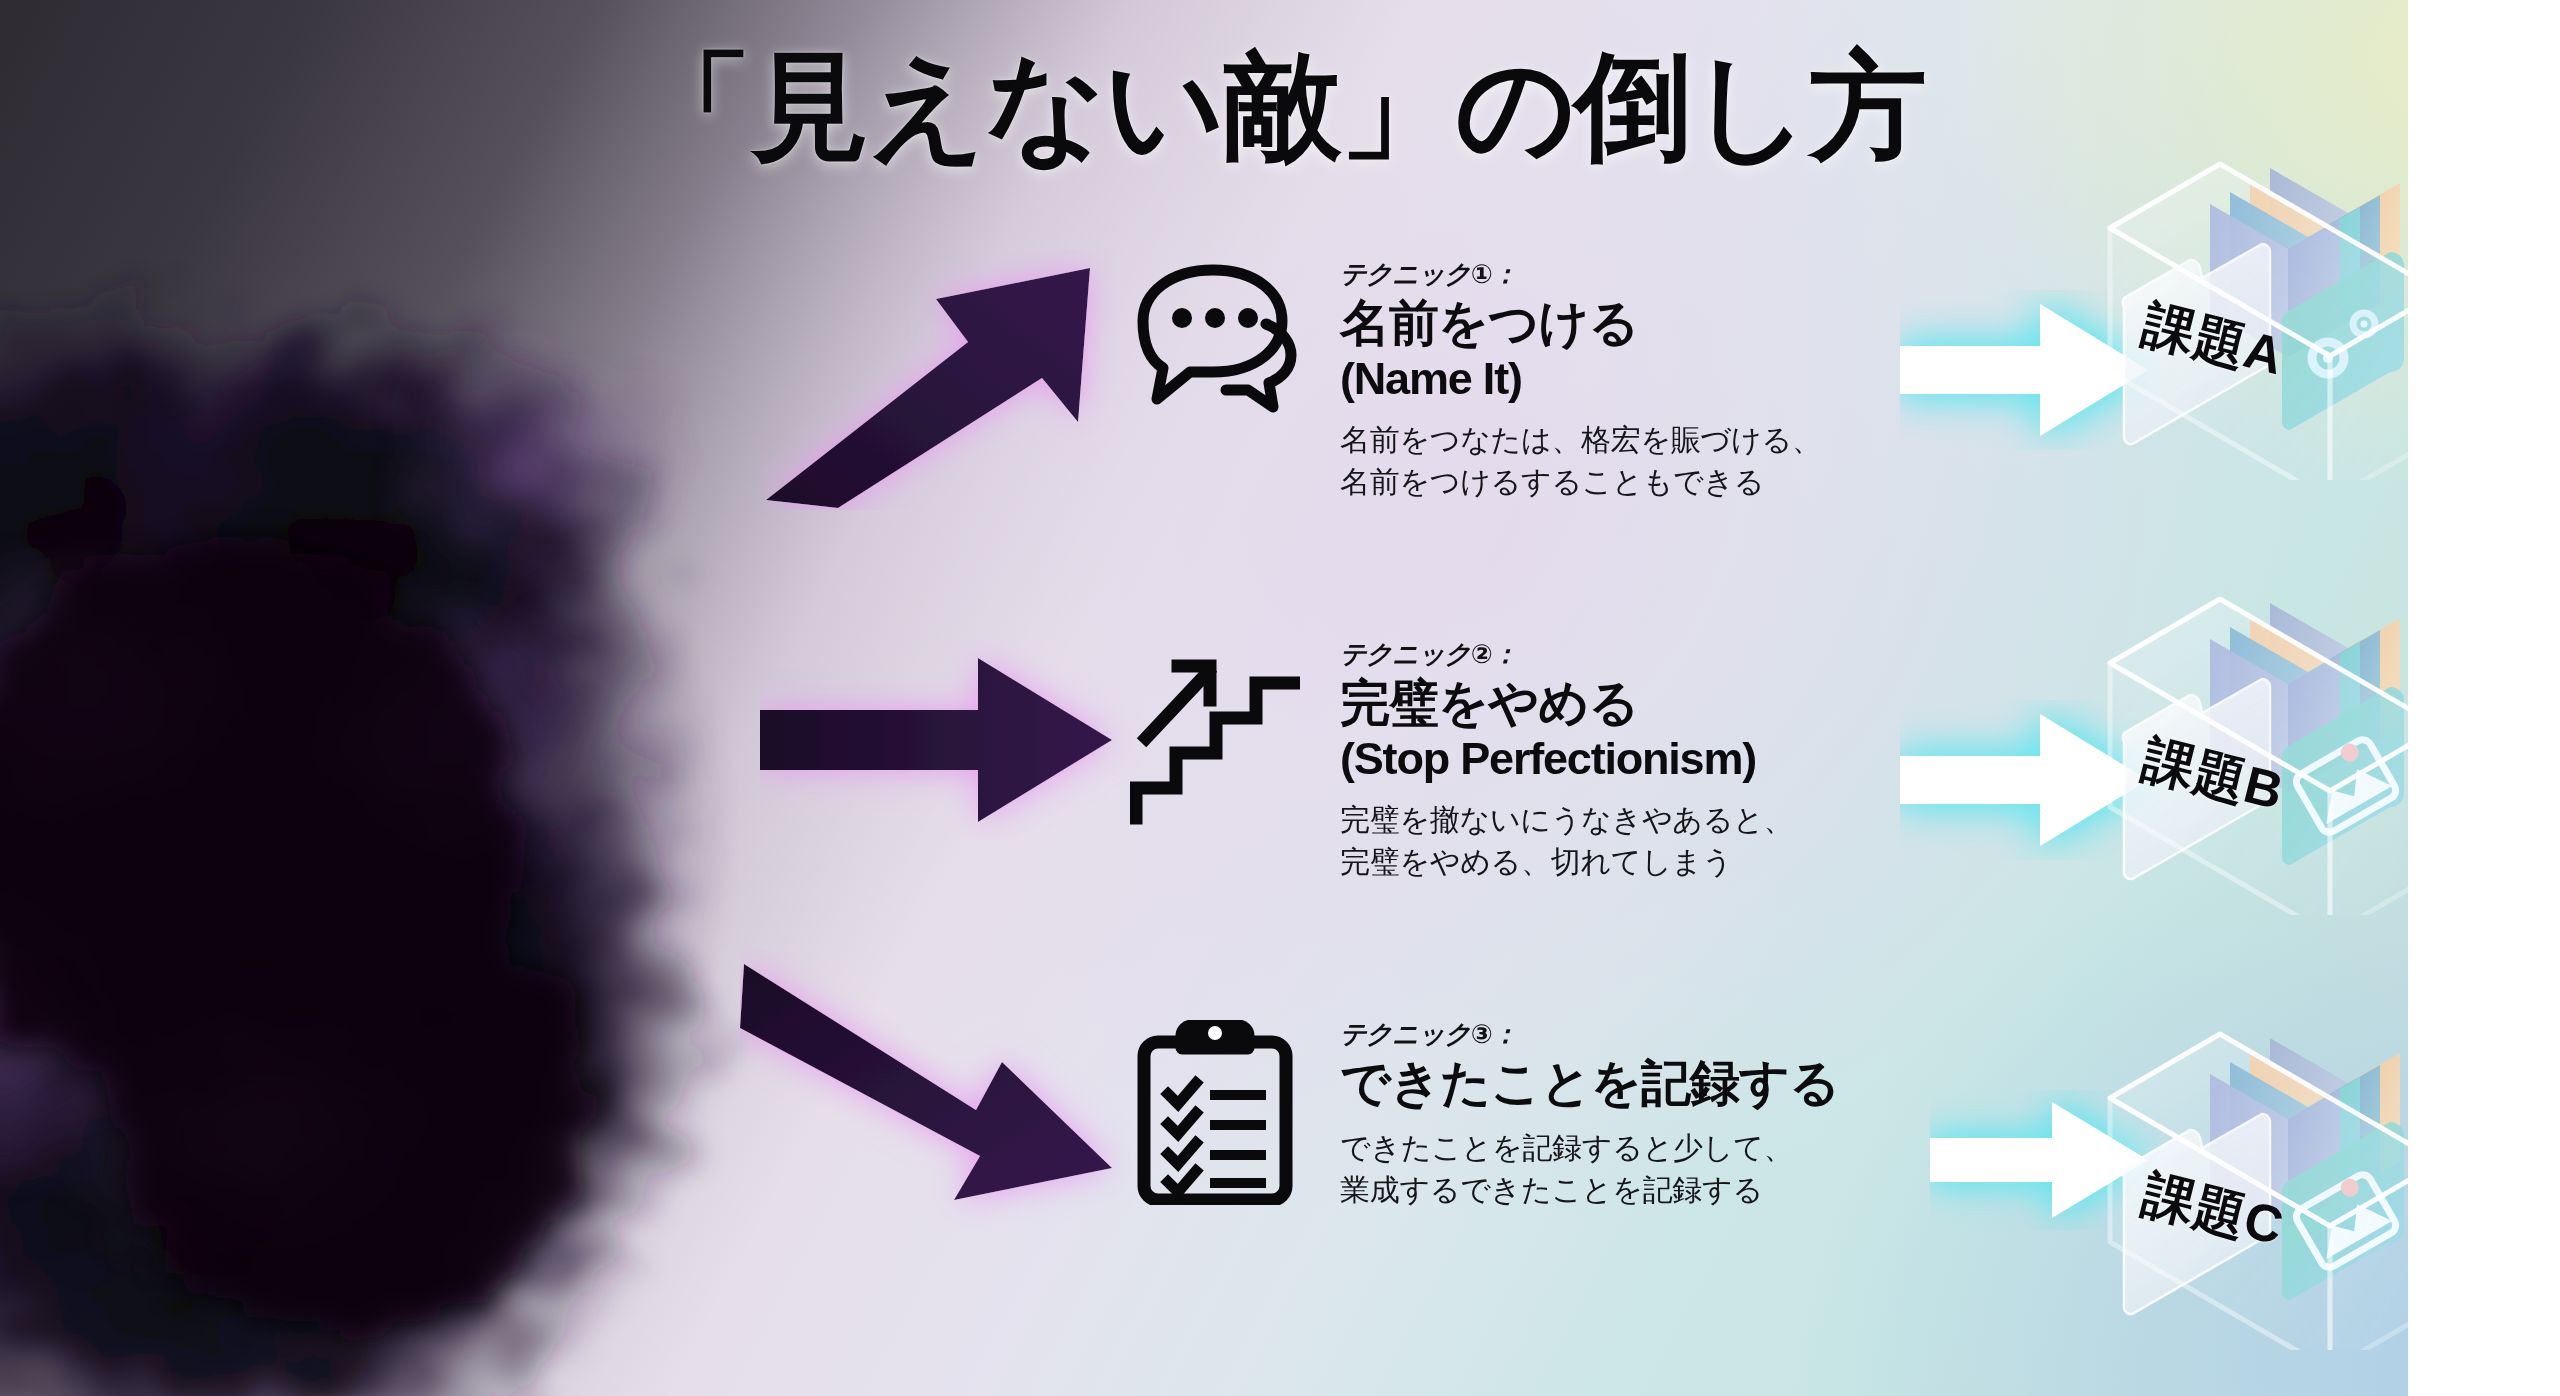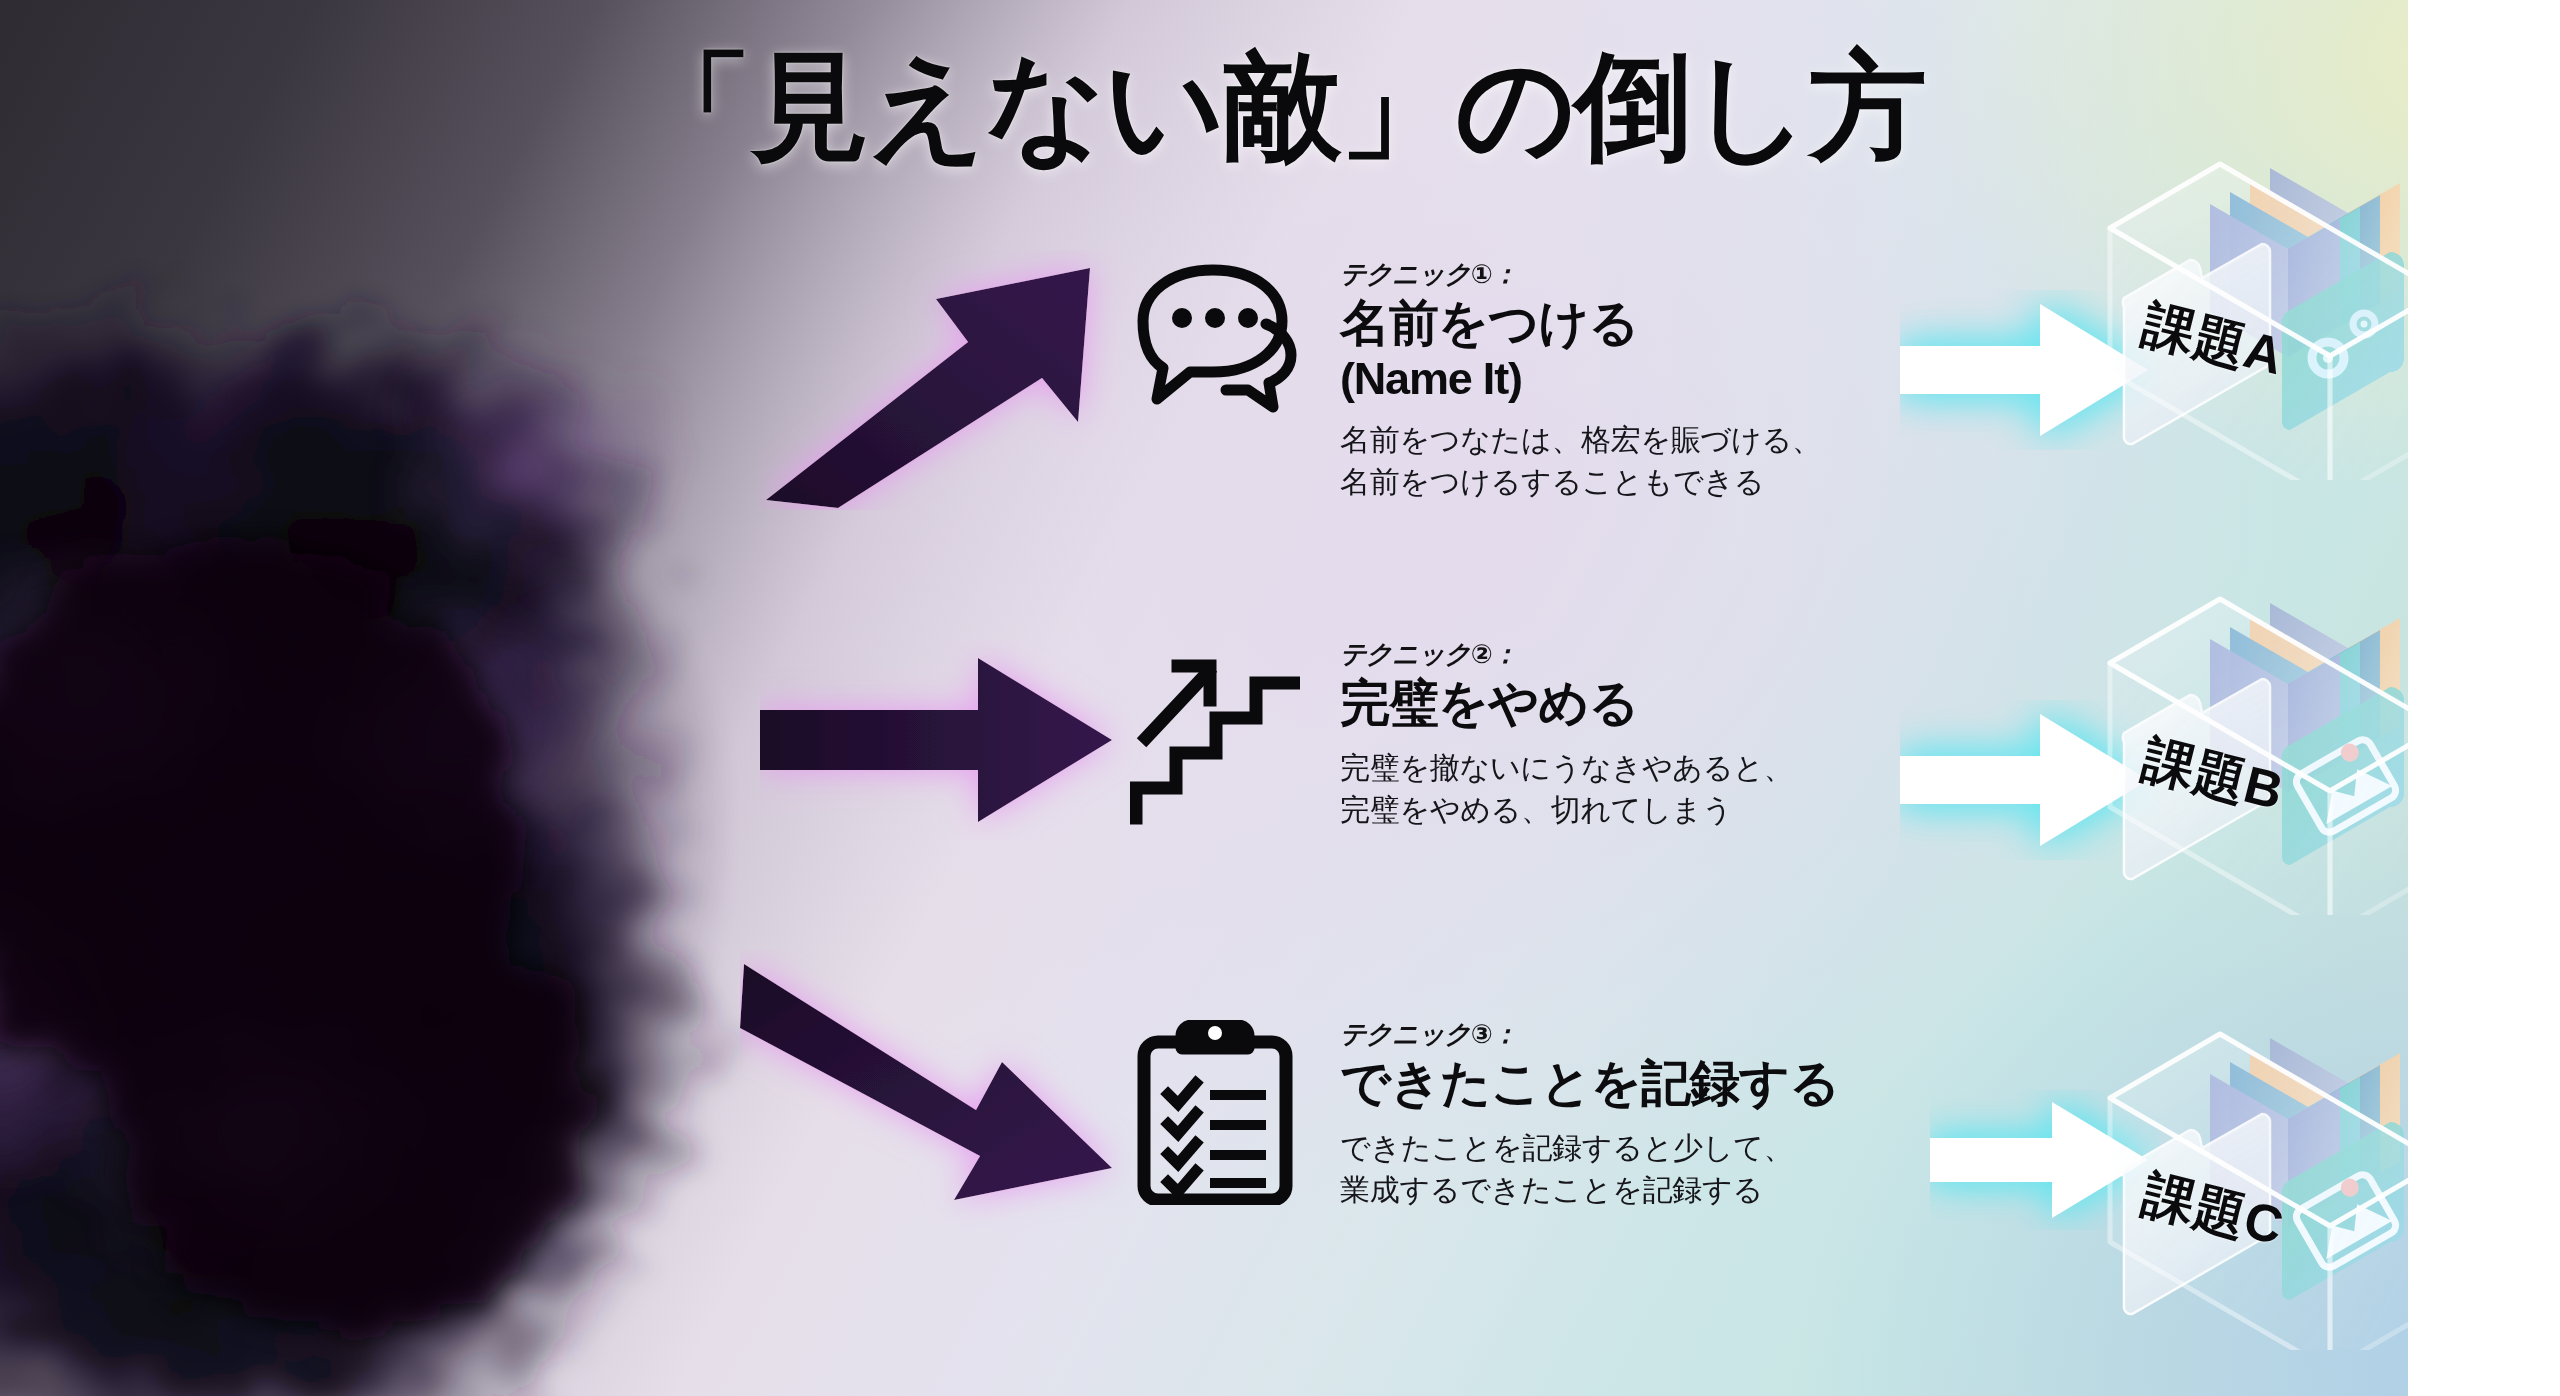--- a/index.html
+++ b/index.html
@@ -256,20 +256,21 @@
     <svg class="icon" viewBox="0 0 170 185">
       <g fill="none" stroke="#0a0a0c" stroke-width="13" stroke-linecap="square" stroke-linejoin="miter">
         <path d="M6,178 L6,148 L46,148 L46,113 L86,113 L86,78 L126,78 L126,43 L164,43"></path>
         <path d="M16,98 L78,32"></path>
         <path d="M48,26 L80,26 L80,60"></path>
       </g>
     </svg>
     <div class="txt">
       <div class="kicker">テクニック②：</div>
       <div class="jp">完璧をやめる</div>
+      <div class="en">(Stop Perfectionism)</div>
       <div class="desc">完璧を撤ないにうなきやあると、</div>
       <div class="desc" style="margin-top:0">完璧をやめる、切れてしまう</div>
     </div>
   </div>
 
   <div class="tech" style="left:1130px; top:1020px;">
     <svg class="icon" viewBox="0 0 170 185">
       <g stroke="#0a0a0c" fill="none">
         <rect x="14" y="22" width="142" height="158" rx="14" stroke-width="13"></rect>
         <path d="M52,28 L52,16 a10,10 0 0 1 10,-10 L108,6 a10,10 0 0 1 10,10 L118,28 Z" fill="#0a0a0c" stroke-width="13" stroke-linejoin="round"></path>

